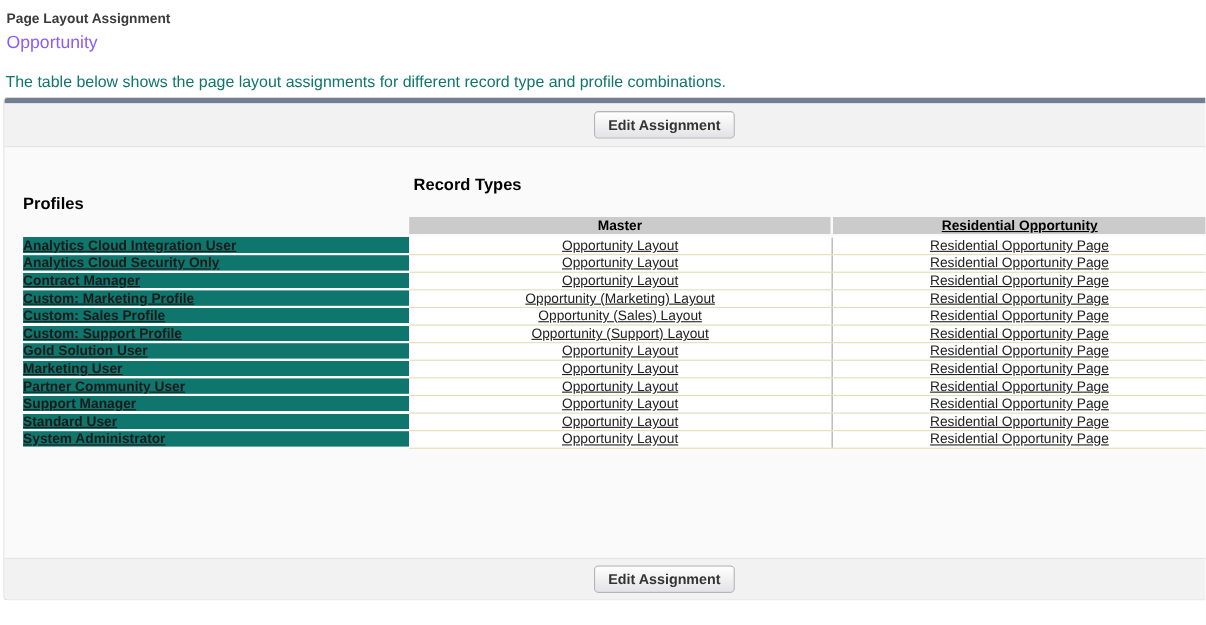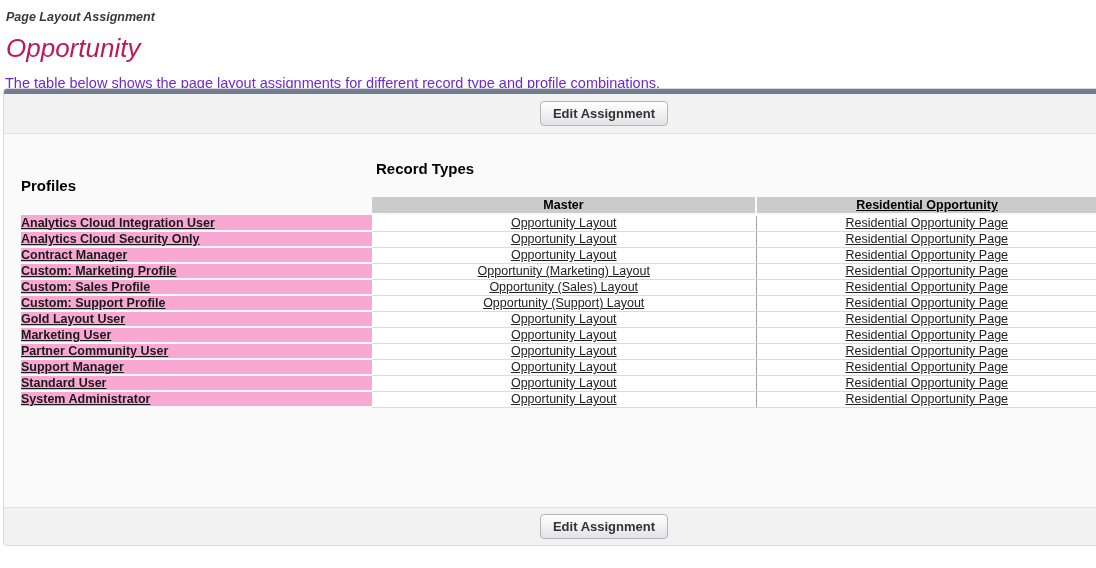--- a/index.html
+++ b/index.html
@@ -3,29 +3,29 @@
 <meta charset="utf-8">
 <style>
   * { margin:0; padding:0; box-sizing:border-box; }
   html,body { background:#ffffff; }
   body {
     width:1096px; height:568px; overflow:hidden; position:relative;
     font-family:"Liberation Sans", sans-serif;
     -webkit-font-smoothing:antialiased;
   }
   
-  .page-header { padding:10px 8px 0 6px;font-style:italic; }
+  .page-header { padding:10px 8px 0 6px; }
   .breadcrumb {
     font-size:12.5px; font-weight:bold; color:#3a3a3a; letter-spacing:0;
   }
   .page-title {
-    font-size:26px; font-weight:400; color:#be185d; margin-top:9px; line-height:30px;
+    font-size:16px; font-weight:400; color:#8b5cf6; margin-top:1px; line-height:30px;
   }
   .page-desc {
-    font-size:14.5px; color:#6d28d9; padding-left:5px; margin-top:12px;
+    font-size:14.5px; color:#0f766e; padding-left:5px; margin-top:12px;
   }
   
   .panel {
     position:absolute; left:3px; top:88px; width:1093px; height:458px;
     border:1px solid #d9d9d9; border-right:none;
     border-radius:4px 0 0 4px; overflow:hidden; background:#fafafa;
   }
   .panel-top-bar { height:5px; background:#747e93; }
   .button-bar {
     height:40px; background:#f2f2f3; display:flex; align-items:center;
@@ -59,21 +59,21 @@
   .assign-table col.c-master  { width:384px; }
   .assign-table th, .assign-table td {
     height:16px; padding:0; vertical-align:middle; overflow:hidden; white-space:nowrap;
   }
   .col-head {
     background:#cbcbcb; text-align:center; font-weight:bold; color:#000;
     height:18px;
   }
   .col-head.residential { border-left:2px solid #fafafa; }
   .profile-cell {
-    background:#f9a8d4; text-align:left; padding-left:6px;
+    background:#0f766e; text-align:left; padding-left:6px;
     border-bottom:2px solid #fafafa;
   }
   .data-cell {
     background:#ffffff; text-align:center;
     border-bottom:1px solid #e3deb8; border-top:1px solid #ffffff;
   }
   .data-cell.residential { border-left:1px solid #a6a6a6; }
   .spacer-row td { height:2px; background:#fafafa; border:none; }
   a.tbl-link { color:#222222; text-decoration:underline; cursor:pointer; }
   a.profile-link { font-weight:bold; color:#1a1a1a; }
@@ -187,21 +187,21 @@
     <td class="data-cell">
       <a class="tbl-link">Opportunity (Support) Layout</a>
     </td>
     <td class="data-cell residential">
       <a class="tbl-link">Residential Opportunity Page</a>
     </td>
   </tr>
 
   <tr>
     <td class="profile-cell">
-      <a class="tbl-link profile-link">Gold Layout User</a>
+      <a class="tbl-link profile-link">Gold Solution User</a>
     </td>
     <td class="data-cell">
       <a class="tbl-link">Opportunity Layout</a>
     </td>
     <td class="data-cell residential">
       <a class="tbl-link">Residential Opportunity Page</a>
     </td>
   </tr>
 
   <tr>

